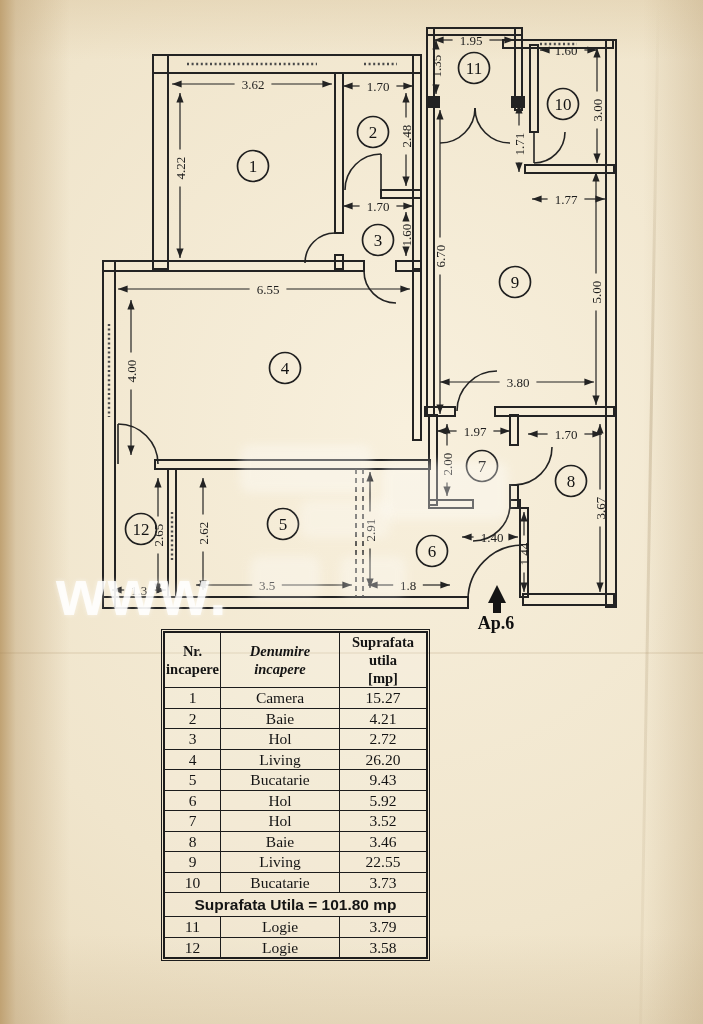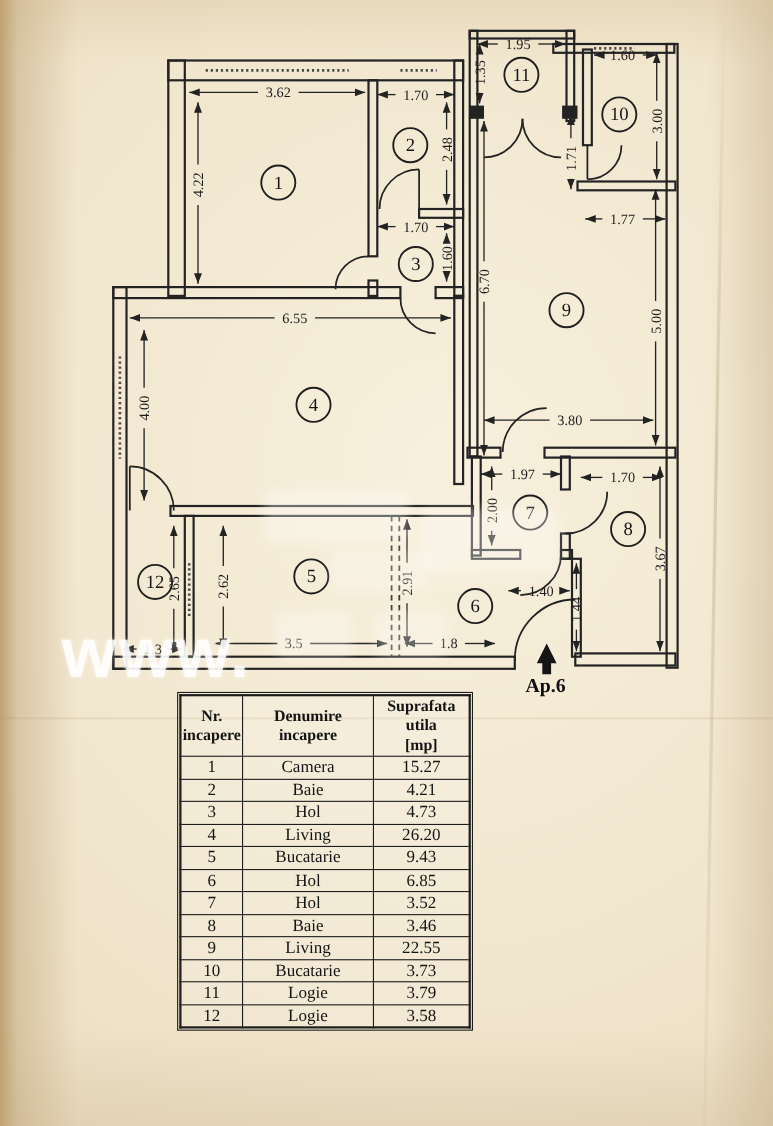--- a/index.html
+++ b/index.html
@@ -46,21 +46,21 @@
     border-collapse:collapse;table-layout:fixed;
     background:rgba(255,255,255,.14);
   }
   table.areas th, table.areas td{
     border:1.4px solid #1c1c1c;padding:0;text-align:center;vertical-align:middle;
     font-family:"Liberation Serif", serif;color:#141414;
   }
   table.areas{border:2.5px solid #1c1c1c;outline:1px solid #1c1c1c;outline-offset:1px;}
   table.areas th{height:52px;font-size:14.5px;font-weight:bold;white-space:pre-line;line-height:1.25;}
   table.areas td{height:19.5px;font-size:15.5px;line-height:1;}
-  .col-nr{width:55px;}.col-den{width:118px;}.col-sup{width:86px;}
+  .col-nr{width:55px;}.col-den{width:118px;font-style:italic;}.col-sup{width:86px;}
   tr.tot td{height:23px;font-family:"Liberation Sans", sans-serif;font-weight:bold;font-size:15.5px;}
 </style>
 </head>
 <body>
 
 <div class="stage">
 
   <div class="crease-v"></div>
   <div class="crease-h"></div>
 
@@ -364,36 +364,36 @@
           <td>15.27</td>
         </tr>
         <tr>
           <td>2</td>
           <td>Baie</td>
           <td>4.21</td>
         </tr>
         <tr>
           <td>3</td>
           <td>Hol</td>
-          <td>4.73</td>
+          <td>2.72</td>
         </tr>
         <tr>
           <td>4</td>
           <td>Living</td>
           <td>26.20</td>
         </tr>
         <tr>
           <td>5</td>
           <td>Bucatarie</td>
           <td>9.43</td>
         </tr>
         <tr>
           <td>6</td>
           <td>Hol</td>
-          <td>6.85</td>
+          <td>5.92</td>
         </tr>
         <tr>
           <td>7</td>
           <td>Hol</td>
           <td>3.52</td>
         </tr>
         <tr>
           <td>8</td>
           <td>Baie</td>
           <td>3.46</td>
@@ -401,20 +401,23 @@
         <tr>
           <td>9</td>
           <td>Living</td>
           <td>22.55</td>
         </tr>
         <tr>
           <td>10</td>
           <td>Bucatarie</td>
           <td>3.73</td>
         </tr>
+        <tr class="tot">
+          <td colspan="3">Suprafata Utila  =  101.80 mp</td>
+        </tr>
         <tr>
           <td>11</td>
           <td>Logie</td>
           <td>3.79</td>
         </tr>
         <tr>
           <td>12</td>
           <td>Logie</td>
           <td>3.58</td>
         </tr>

